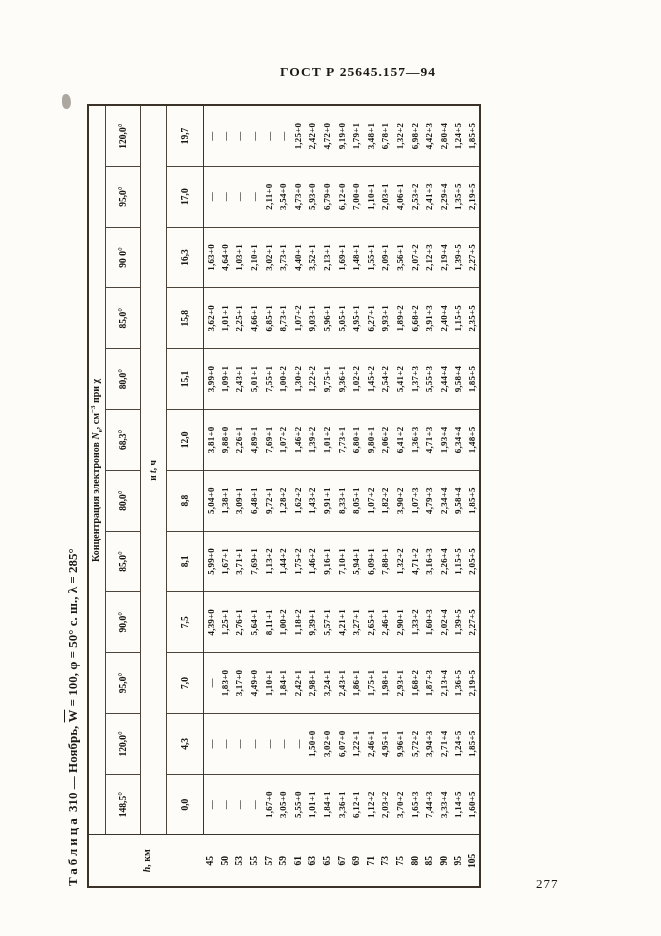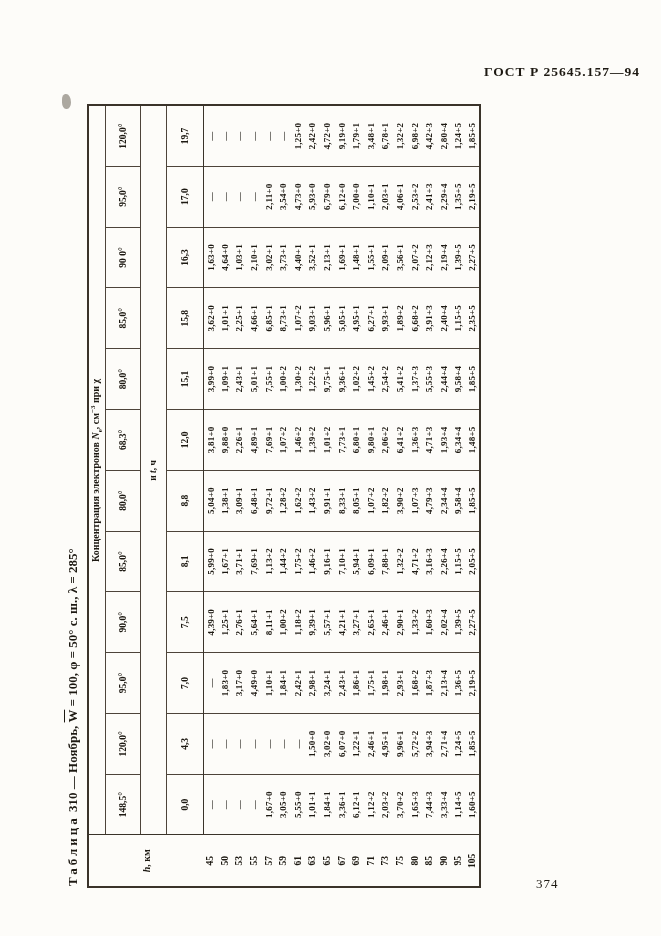--- a/index.html
+++ b/index.html
@@ -1,18 +1,18 @@
 <!DOCTYPE html>
 <html><head>
 <meta charset="utf-8">
 <style>
   html,body{margin:0;padding:0;background:#e8e6e1;}
   .page{position:relative;width:661px;height:936px;background:#fdfcf9;overflow:hidden;
         font-family:"Liberation Serif","DejaVu Serif",serif;color:#1d1912;}
-  .gost-header{position:absolute;top:64px;left:280px;width:360px;text-align:right;
+  .gost-header{position:absolute;top:64px;left:280px;width:360px;text-align:left;
         font-size:13.5px;font-weight:700;letter-spacing:1px;white-space:nowrap;}
   .page-num{position:absolute;left:536px;top:876px;font-size:13px;letter-spacing:1px;}
   .smudge{position:absolute;left:62px;top:94px;width:9px;height:15px;background:#6a6258;
         border-radius:40% 60% 50% 50%;opacity:.55;}
   
   .rotated{position:absolute;left:62px;top:888px;width:790px;height:420px;
         transform-origin:0 0;transform:rotate(-90deg);}
   .tbl-title{height:21px;line-height:21px;margin:0 0 4px 2px;font-size:13px;font-weight:700;white-space:nowrap;}
   .sperr{letter-spacing:3px;}
   .ovl{text-decoration:overline;}
@@ -369,14 +369,14 @@
             <td>1,85+5</td>
             <td>2,35+5</td>
             <td>2,27+5</td>
             <td>2,19+5</td>
             <td>1,85+5</td>
           </tr>
         </tbody>
     </table>
   </div>
 
-  <div class="page-num">374</div>
+  <div class="page-num">277</div>
 </div>
 
 </body></html>

